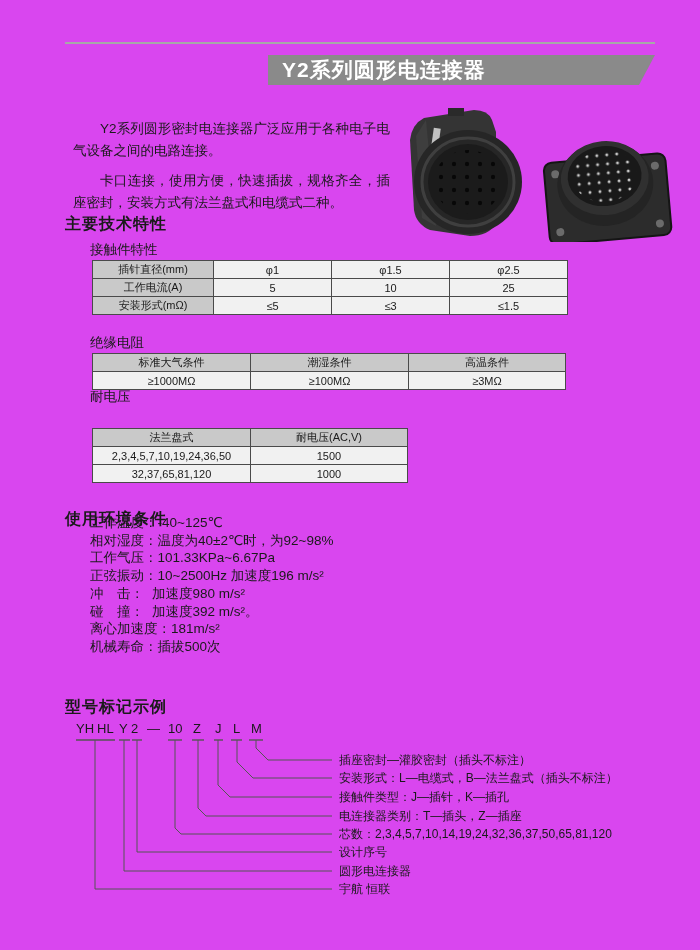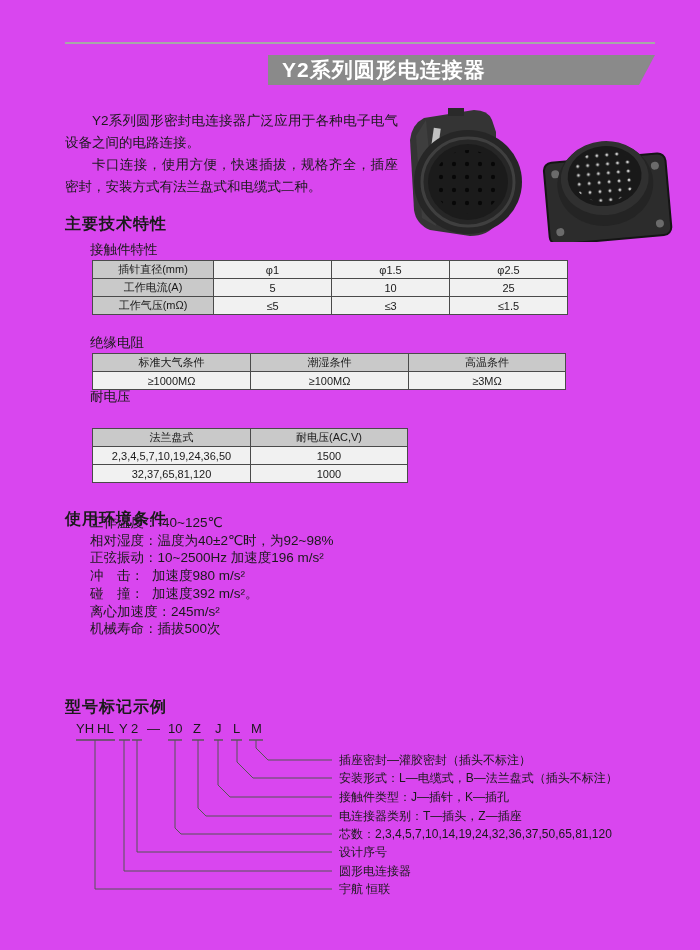--- a/index.html
+++ b/index.html
@@ -9,21 +9,21 @@
     margin:0 auto;
   }
   .top-rule{position:absolute;left:65px;top:42px;width:590px;height:2px;background:#a8a8a8;}
   .banner{
     position:absolute;left:268px;top:55px;width:387px;height:30px;
     background:#8a8a8a;color:#ffffff;font-weight:bold;font-size:21px;
     line-height:30px;padding-left:14px;box-sizing:border-box;letter-spacing:1px;
     clip-path:polygon(0 0,100% 0,calc(100% - 16px) 100%,0 100%);
   }
   .intro{position:absolute;left:65px;top:110px;width:333px;font-size:13.5px;line-height:22px;text-align:justify;}
-  .intro p{margin:0;text-indent:2em;}
+  .intro p{margin:8px;text-indent:2em;}
   .photos{position:absolute;left:396px;top:106px;}
   .h2{position:absolute;left:65px;font-size:16px;font-weight:bold;letter-spacing:1px;}
   .cap{position:absolute;left:90px;font-size:13.5px;}
   table{border-collapse:collapse;table-layout:fixed;font-size:11px;text-align:center;}
   table{position:absolute;left:92px;}
   td,th{border:1px solid #4a4a4a;height:17px;padding:0 2px;font-weight:normal;overflow:hidden;}
   table{border:1.5px solid #333;}
   .hdr{background:#c9c9c9;}
   .cel{background:#f1f1f1;}
   .env{position:absolute;left:90px;top:514px;font-size:13.5px;line-height:17.7px;}
@@ -101,21 +101,21 @@
       <td class="cel">φ1.5</td>
       <td class="cel">φ2.5</td>
     </tr>
     <tr>
       <td class="hdr">工作电流(A)</td>
       <td class="cel">5</td>
       <td class="cel">10</td>
       <td class="cel">25</td>
     </tr>
     <tr>
-      <td class="hdr">工作气压(mΩ)</td>
+      <td class="hdr">安装形式(mΩ)</td>
       <td class="cel">≤5</td>
       <td class="cel">≤3</td>
       <td class="cel">≤1.5</td>
     </tr>
   </tbody>
     </table>
 
   <div class="cap" style="top:334px">绝缘电阻</div>
   <table style="top:353px;width:473px">
     <colgroup>
@@ -156,24 +156,25 @@
       <td class="cel">32,37,65,81,120</td>
       <td class="cel">1000</td>
     </tr>
   </tbody>
     </table>
 
   <div class="h2" style="top:509px">使用环境条件</div>
   <div class="env">
     <div class="env-row"><span class="env-label">工作温度：</span><span>-40~125℃</span></div>
     <div class="env-row"><span class="env-label">相对湿度：</span><span>温度为40±2℃时，为92~98%</span></div>
+    <div class="env-row"><span class="env-label">工作气压：</span><span>101.33KPa~6.67Pa</span></div>
     <div class="env-row"><span class="env-label">正弦振动：</span><span>10~2500Hz 加速度196 m/s²</span></div>
     <div class="env-row"><span class="env-label">冲　击：</span><span>加速度980 m/s²</span></div>
     <div class="env-row"><span class="env-label">碰　撞：</span><span>加速度392 m/s²。</span></div>
-    <div class="env-row"><span class="env-label">离心加速度：</span><span>245m/s²</span></div>
+    <div class="env-row"><span class="env-label">离心加速度：</span><span>181m/s²</span></div>
     <div class="env-row"><span class="env-label">机械寿命：</span><span>插拔500次</span></div>
   </div>
 
   <div class="h2" style="top:697px">型号标记示例</div>
 
   <svg class="model-svg" width="590" height="195" viewBox="0 0 590 195">
 
     <text class="code-ch" x="11" y="15">YH</text>
     <text class="code-ch" x="32" y="15">HL</text>
     <text class="code-ch" x="54" y="15">Y</text>

